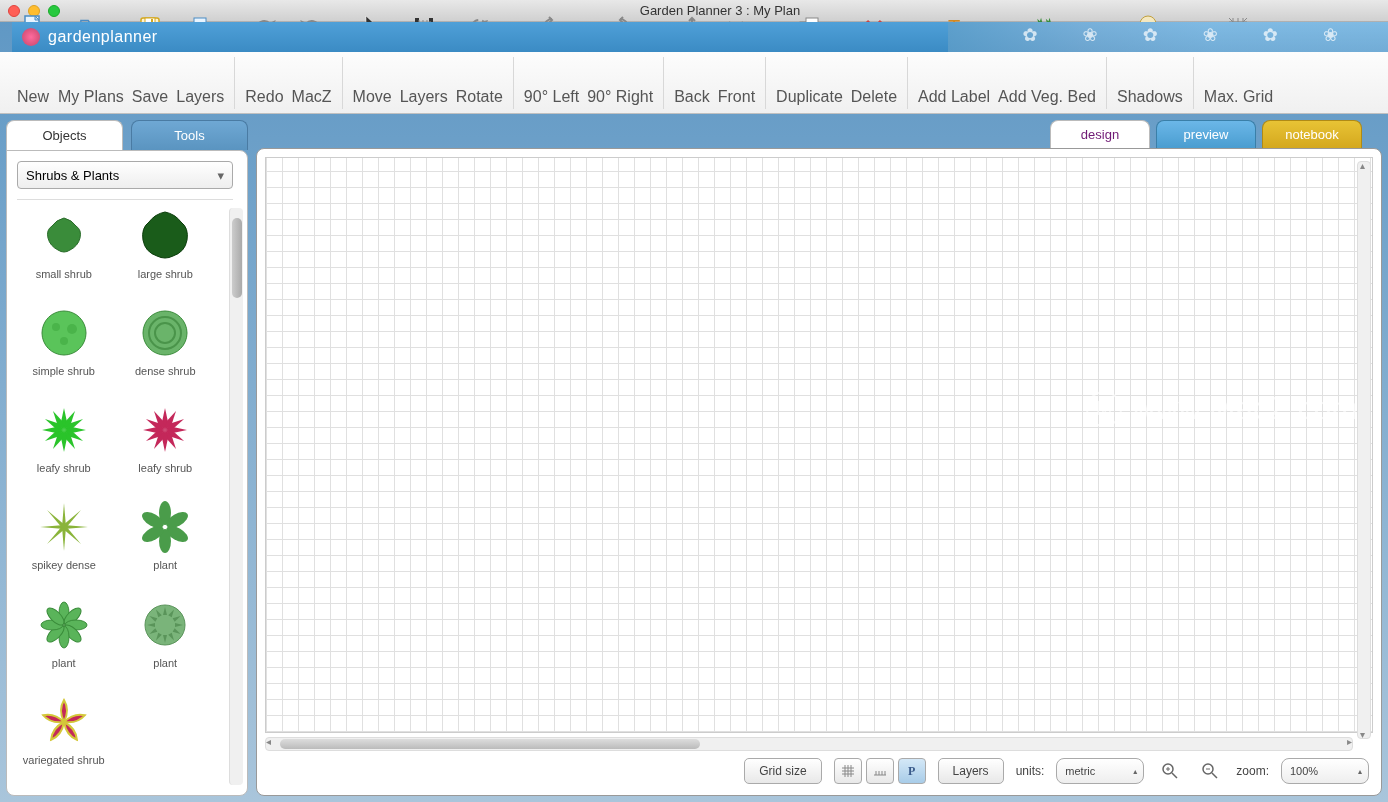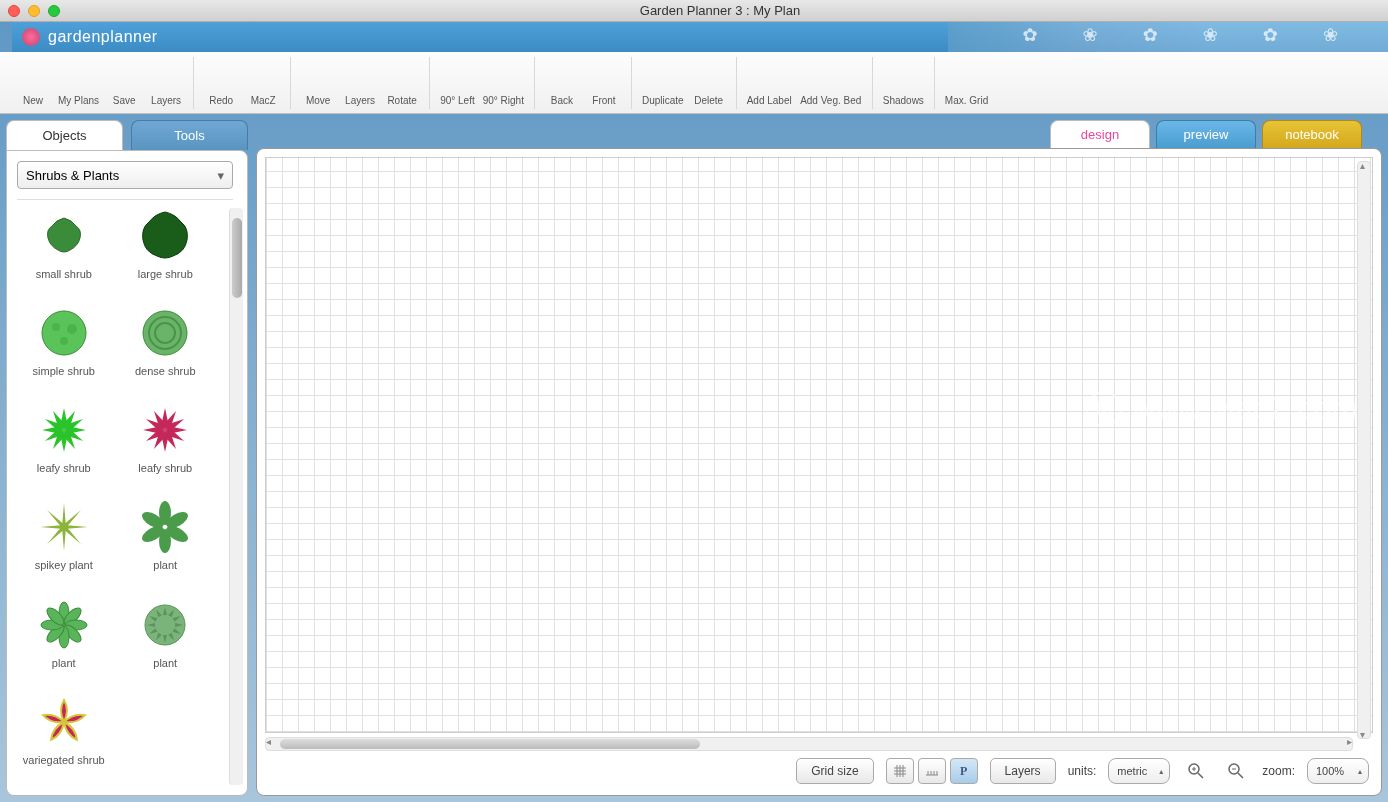--- a/index.html
+++ b/index.html
@@ -20,21 +20,21 @@
 .brand-name { font-size: 16px; font-weight: 300; letter-spacing: 0.5px; }
 .brand-flowers { position: absolute; right: 0; top: 0; width: 440px; height: 30px; background: linear-gradient(90deg, rgba(100,160,200,0.7), rgba(180,200,220,0.4) 30%, rgba(240,248,255,0.3) 60%); }
 .brand-flowers::after { content: "✿ ❀ ✿ ❀ ✿ ❀"; position: absolute; right: 30px; top: 2px; color: rgba(255,255,255,0.7); font-size: 18px; letter-spacing: 20px; }
 
 
 .toolbar { height: 62px; background: linear-gradient(to bottom, #fdfdfd, #f0f0f0); border-bottom: 1px solid #c0c0c0; display: flex; align-items: center; padding: 0 6px; }
 .tool-group { display: flex; border-right: 1px solid #d8d8d8; padding: 0 6px; height: 52px; align-items: flex-end; }
 .tool-group:last-child { border-right: none; }
 .tool-btn { display: flex; flex-direction: column; align-items: center; justify-content: flex-end; min-width: 42px; padding: 3px 4px; cursor: pointer; border-radius: 4px; height: 52px; }
 .tool-icon { width: 24px; height: 24px; display: flex; align-items: center; justify-content: center; margin-bottom: 4px; flex: 1; }
-.tool-label { font-size: 10px; color: #555; white-space: nowrap; margin-top: 46px; }
+.tool-label { font-size: 16px; color: #555; white-space: nowrap; margin-top: 46px; }
 
 
 .main { display: flex; height: calc(802px - 114px); padding: 6px; gap: 8px; }
 
 
 .sidebar { width: 242px; display: flex; flex-direction: column; }
 .sidebar-tabs { display: flex; gap: 8px; height: 30px; }
 .sidebar-tab { flex: 1; border-radius: 8px 8px 0 0; display: flex; align-items: center; justify-content: center; font-size: 13px; cursor: pointer; }
 .sidebar-tab.active { background: white; color: #333; border: 1px solid #bbb; border-bottom: none; }
 .sidebar-tab.inactive { background: linear-gradient(to bottom, #6fa8d4, #5a94c0); color: white; border: 1px solid #4a7ba3; border-bottom: none; }
@@ -46,40 +46,40 @@
 .object-item { display: flex; flex-direction: column; align-items: center; cursor: pointer; }
 .object-thumb { width: 56px; height: 56px; display: flex; align-items: center; justify-content: center; }
 .object-label { font-size: 11px; color: #555; text-align: center; margin-top: 4px; line-height: 1.2; }
 .object-scrollbar { width: 14px; background: #f0f0f0; border-left: 1px solid #ddd; border-radius: 4px; position: relative; }
 .object-scroll-thumb { position: absolute; top: 10px; left: 2px; width: 10px; height: 80px; background: linear-gradient(to right, #ccc, #aaa); border-radius: 5px; }
 
 
 .canvas-area { flex: 1; display: flex; flex-direction: column; }
 .canvas-tabs { height: 28px; display: flex; justify-content: flex-end; gap: 6px; padding-right: 20px; }
 .canvas-tab { width: 100px; border-radius: 8px 8px 0 0; display: flex; align-items: center; justify-content: center; font-size: 13px; cursor: pointer; }
-.canvas-tab.design { background: white; color: #ec4899; border: 1px solid #bbb; border-bottom: none; }
+.canvas-tab.design { background: white; color: #701a75; border: 1px solid #bbb; border-bottom: none; }
 .canvas-tab.preview { background: linear-gradient(to bottom, #6bb7e8, #4a9dd0); color: white; border: 1px solid #3a7fa8; border-bottom: none; }
 .canvas-tab.notebook { background: linear-gradient(to bottom, #e8c335, #d4a81e); color: white; border: 1px solid #b08a15; border-bottom: none; }
 .canvas-panel { flex: 1; background: white; border: 1px solid #999; border-radius: 8px; padding: 8px; display: flex; flex-direction: column; position: relative; }
 .canvas-grid { flex: 1; background-image: repeating-linear-gradient(0deg, #e0e0e0 0 1px, transparent 1px 16px), repeating-linear-gradient(90deg, #e0e0e0 0 1px, transparent 1px 16px), repeating-linear-gradient(0deg, #c8c8c8 0 1px, transparent 1px 80px), repeating-linear-gradient(90deg, #c8c8c8 0 1px, transparent 1px 80px); border: 1px solid #ccc; position: relative; }
 .canvas-vscroll { position: absolute; right: 10px; top: 12px; bottom: 56px; width: 14px; background: #f0f0f0; border: 1px solid #ddd; border-radius: 4px; }
 .canvas-vscroll::before { content: "▴"; position: absolute; top: -2px; left: 2px; font-size: 10px; color: #888; }
 .canvas-vscroll::after { content: "▾"; position: absolute; bottom: -2px; left: 2px; font-size: 10px; color: #888; }
 .canvas-hscroll { height: 14px; background: #f0f0f0; border: 1px solid #ddd; border-radius: 4px; margin: 4px 20px 4px 0; position: relative; }
 .canvas-hscroll::before { content: "◂"; position: absolute; left: 0; top: -2px; font-size: 10px; color: #888; }
 .canvas-hscroll::after { content: "▸"; position: absolute; right: 0; top: -2px; font-size: 10px; color: #888; }
 .canvas-hscroll-thumb { position: absolute; left: 14px; top: 1px; height: 10px; width: 420px; background: linear-gradient(to bottom, #ddd, #bbb); border-radius: 5px; }
 
 
 .bottombar { height: 32px; display: flex; align-items: center; gap: 12px; padding: 0 4px; font-size: 12px; color: #444; }
 .bb-spacer { flex: 1; }
 .bb-btn { height: 26px; padding: 8px 14px; background: linear-gradient(to bottom, #fff, #e8e8e8); border: 1px solid #aaa; border-radius: 5px; display: flex; align-items: center; cursor: pointer; font-size: 12px; }
 .bb-icon-btn { width: 28px; height: 26px; background: linear-gradient(to bottom, #fff, #e8e8e8); border: 1px solid #aaa; border-radius: 4px; display: flex; align-items: center; justify-content: center; cursor: pointer; }
 .bb-icon-btn.active { background: linear-gradient(to bottom, #d4e8f7, #a8cce8); }
-.bb-select { height: 26px; width: 62px; background: linear-gradient(to bottom, #fff, #eee); border: 1px solid #aaa; border-radius: 8px; display: flex; align-items: center; padding: 0 8px; cursor: pointer; position: relative; font-size: 11px; }
+.bb-select { height: 26px; width: 88px; background: linear-gradient(to bottom, #fff, #eee); border: 1px solid #aaa; border-radius: 8px; display: flex; align-items: center; padding: 0 8px; cursor: pointer; position: relative; font-size: 11px; }
 .bb-select::after { content: "▴"; position: absolute; right: 6px; font-size: 8px; color: #666; }
 
 
 .watermark { position: absolute; right: 30px; top: 390px; color: rgba(255,255,255,0.6); font-size: 32px; font-family: Georgia, serif; display: flex; align-items: center; gap: 10px; pointer-events: none; }
 .watermark-logo { width: 36px; height: 36px; border: 2px solid rgba(255,255,255,0.6); border-radius: 50%; display: flex; align-items: center; justify-content: center; font-size: 20px; }
 
 
 svg { display: block; }
 </style>
 </head>
@@ -456,21 +456,21 @@
                     </g>
                     <g transform="rotate(270)">
                       <path d="M0 -24 L2 0 L-2 0 Z" fill="#8ab43a"></path>
                     </g>
                     <g transform="rotate(315)">
                       <path d="M0 -24 L2 0 L-2 0 Z" fill="#8ab43a"></path>
                     </g>
                   </g>
                 </svg>
               </div>
-            <div class="object-label">spikey plant</div>
+            <div class="object-label">spikey dense</div>
           </div>
           <div class="object-item">
             <div class="object-thumb">
                 <svg width="52" height="52" viewBox="0 0 52 52">
                   <g transform="translate(26,26)">
                     <ellipse cx="0" cy="-14" rx="6" ry="12" fill="#4a9c4a"></ellipse>
                     <g transform="rotate(60)">
                       <ellipse cx="0" cy="-14" rx="6" ry="12" fill="#4a9c4a"></ellipse>
                     </g>
                     <g transform="rotate(120)">

